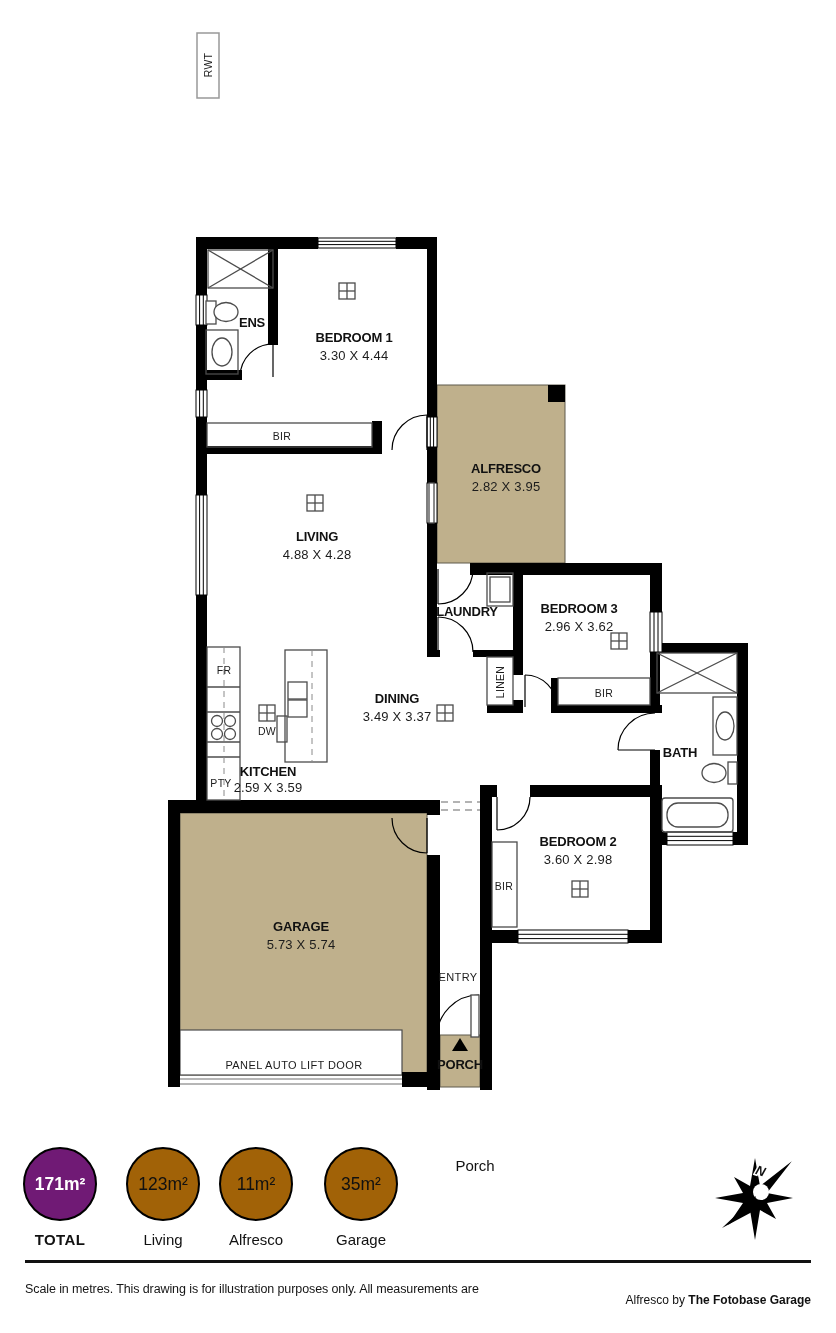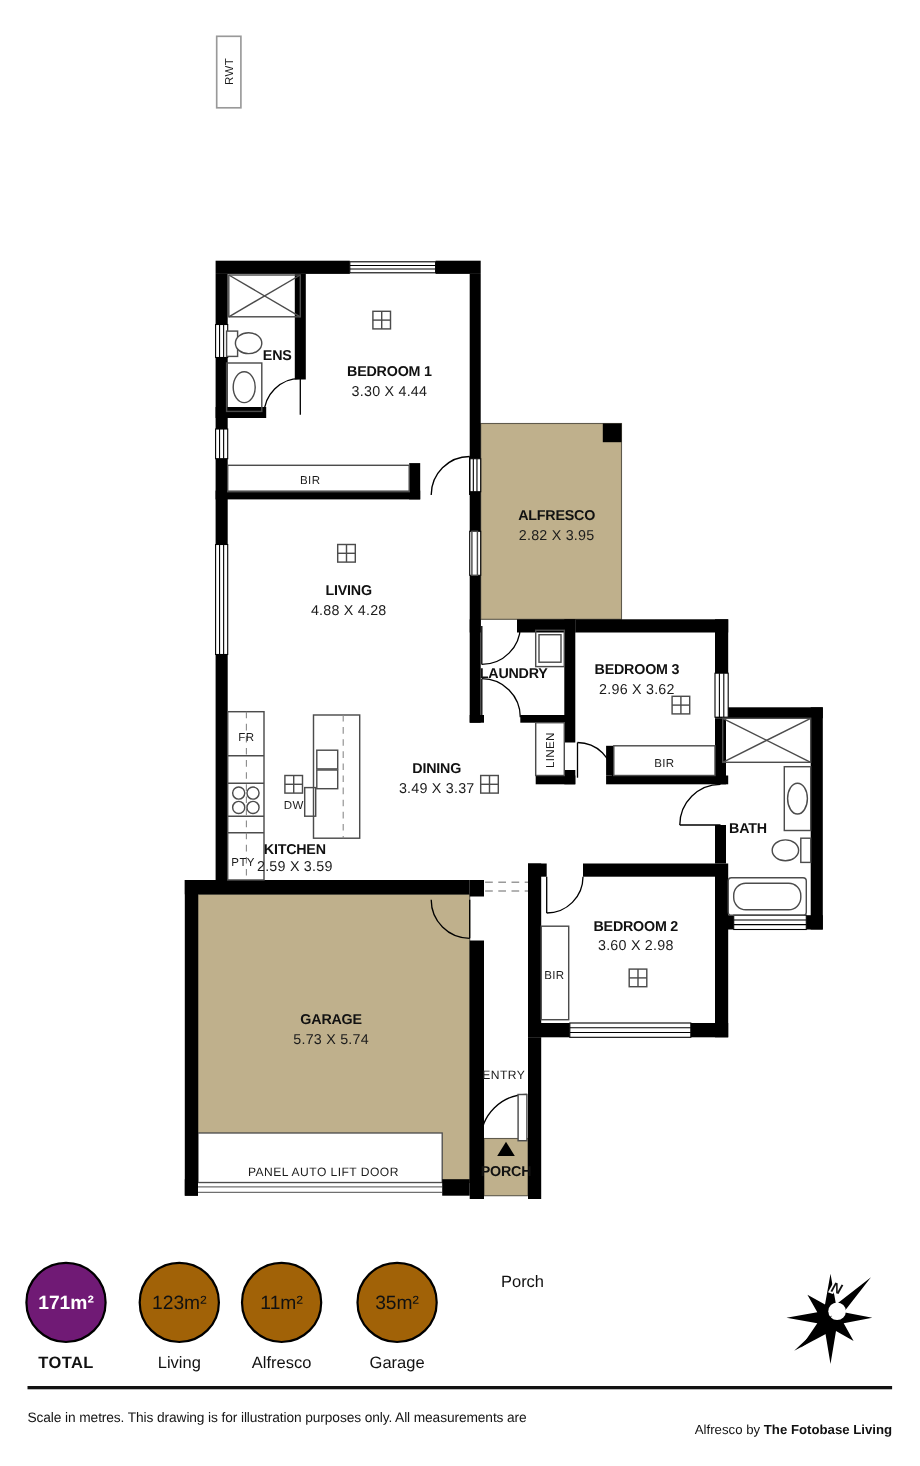--- a/index.html
+++ b/index.html
@@ -393,15 +393,15 @@
     <div class="area-label">Garage</div>
   </div>
   <div class="area" style="left:423px;">
     <div class="area-label">Porch</div>
   </div>
 
   <div class="divider"></div>
   <div class="disclaimer">
     <div>Scale in metres. This drawing is for illustration purposes only. All measurements are</div>
   </div>
-  <div class="produced"><span>Alfresco by </span><b>The Fotobase Living</b></div>
+  <div class="produced"><span>Alfresco by </span><b>The Fotobase Garage</b></div>
 
 </div>
 
 </body></html>

